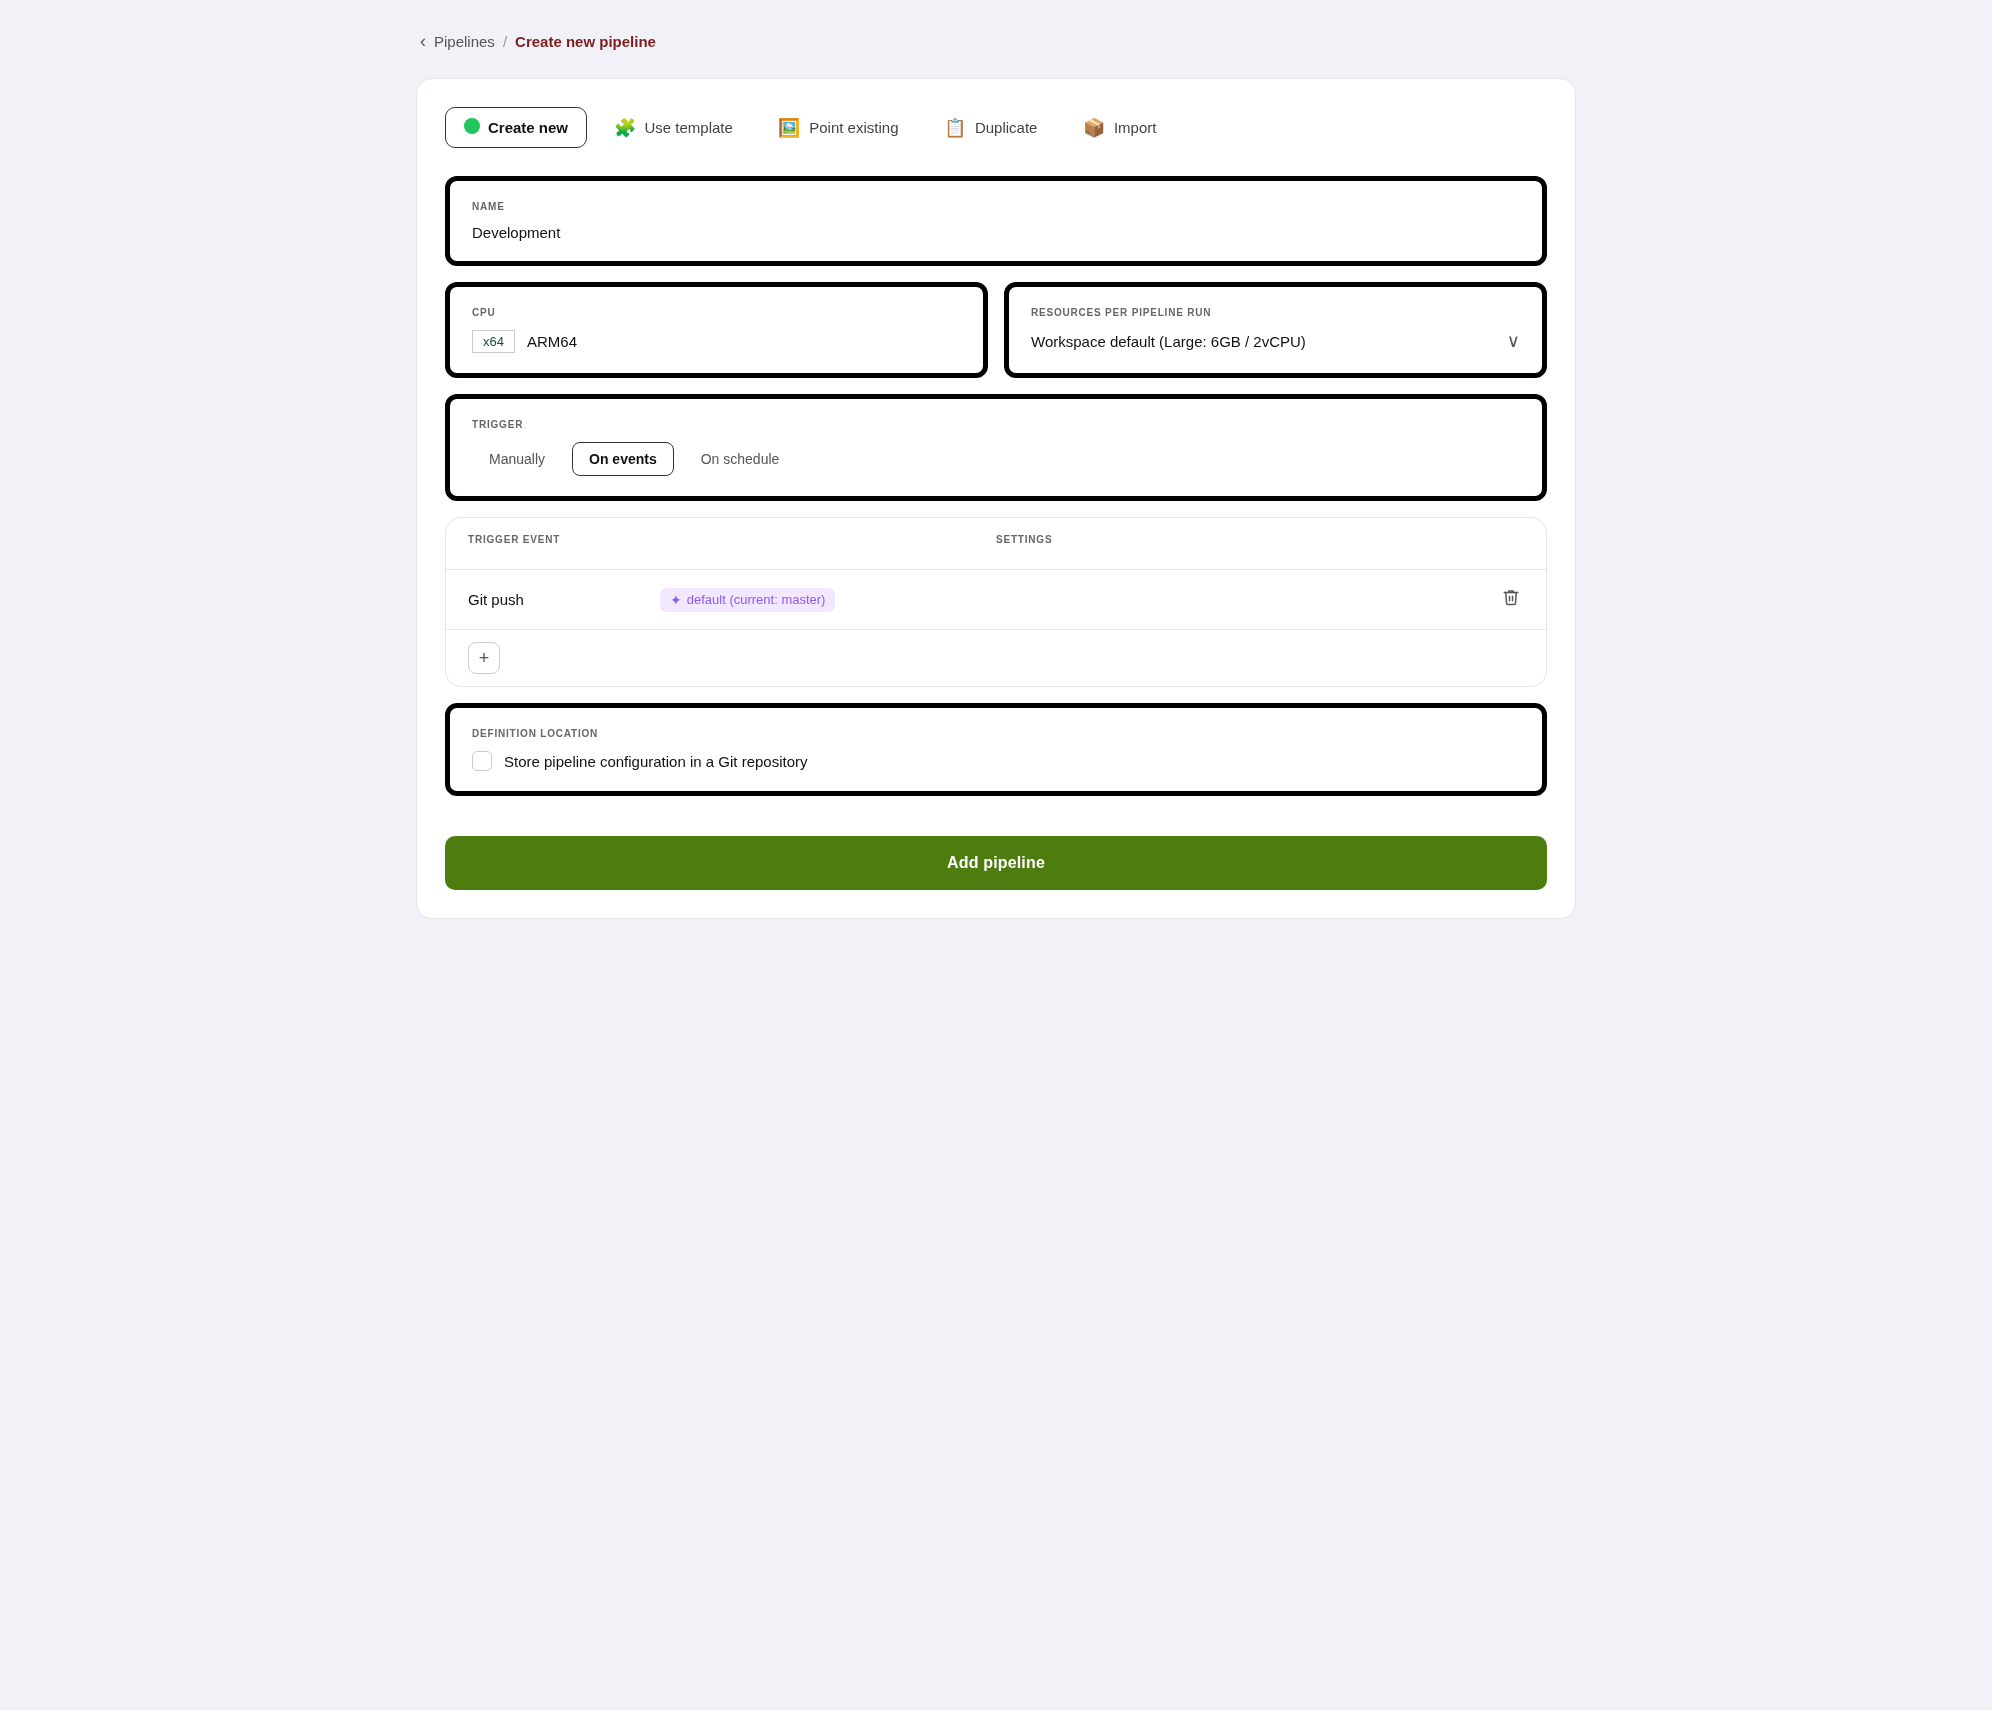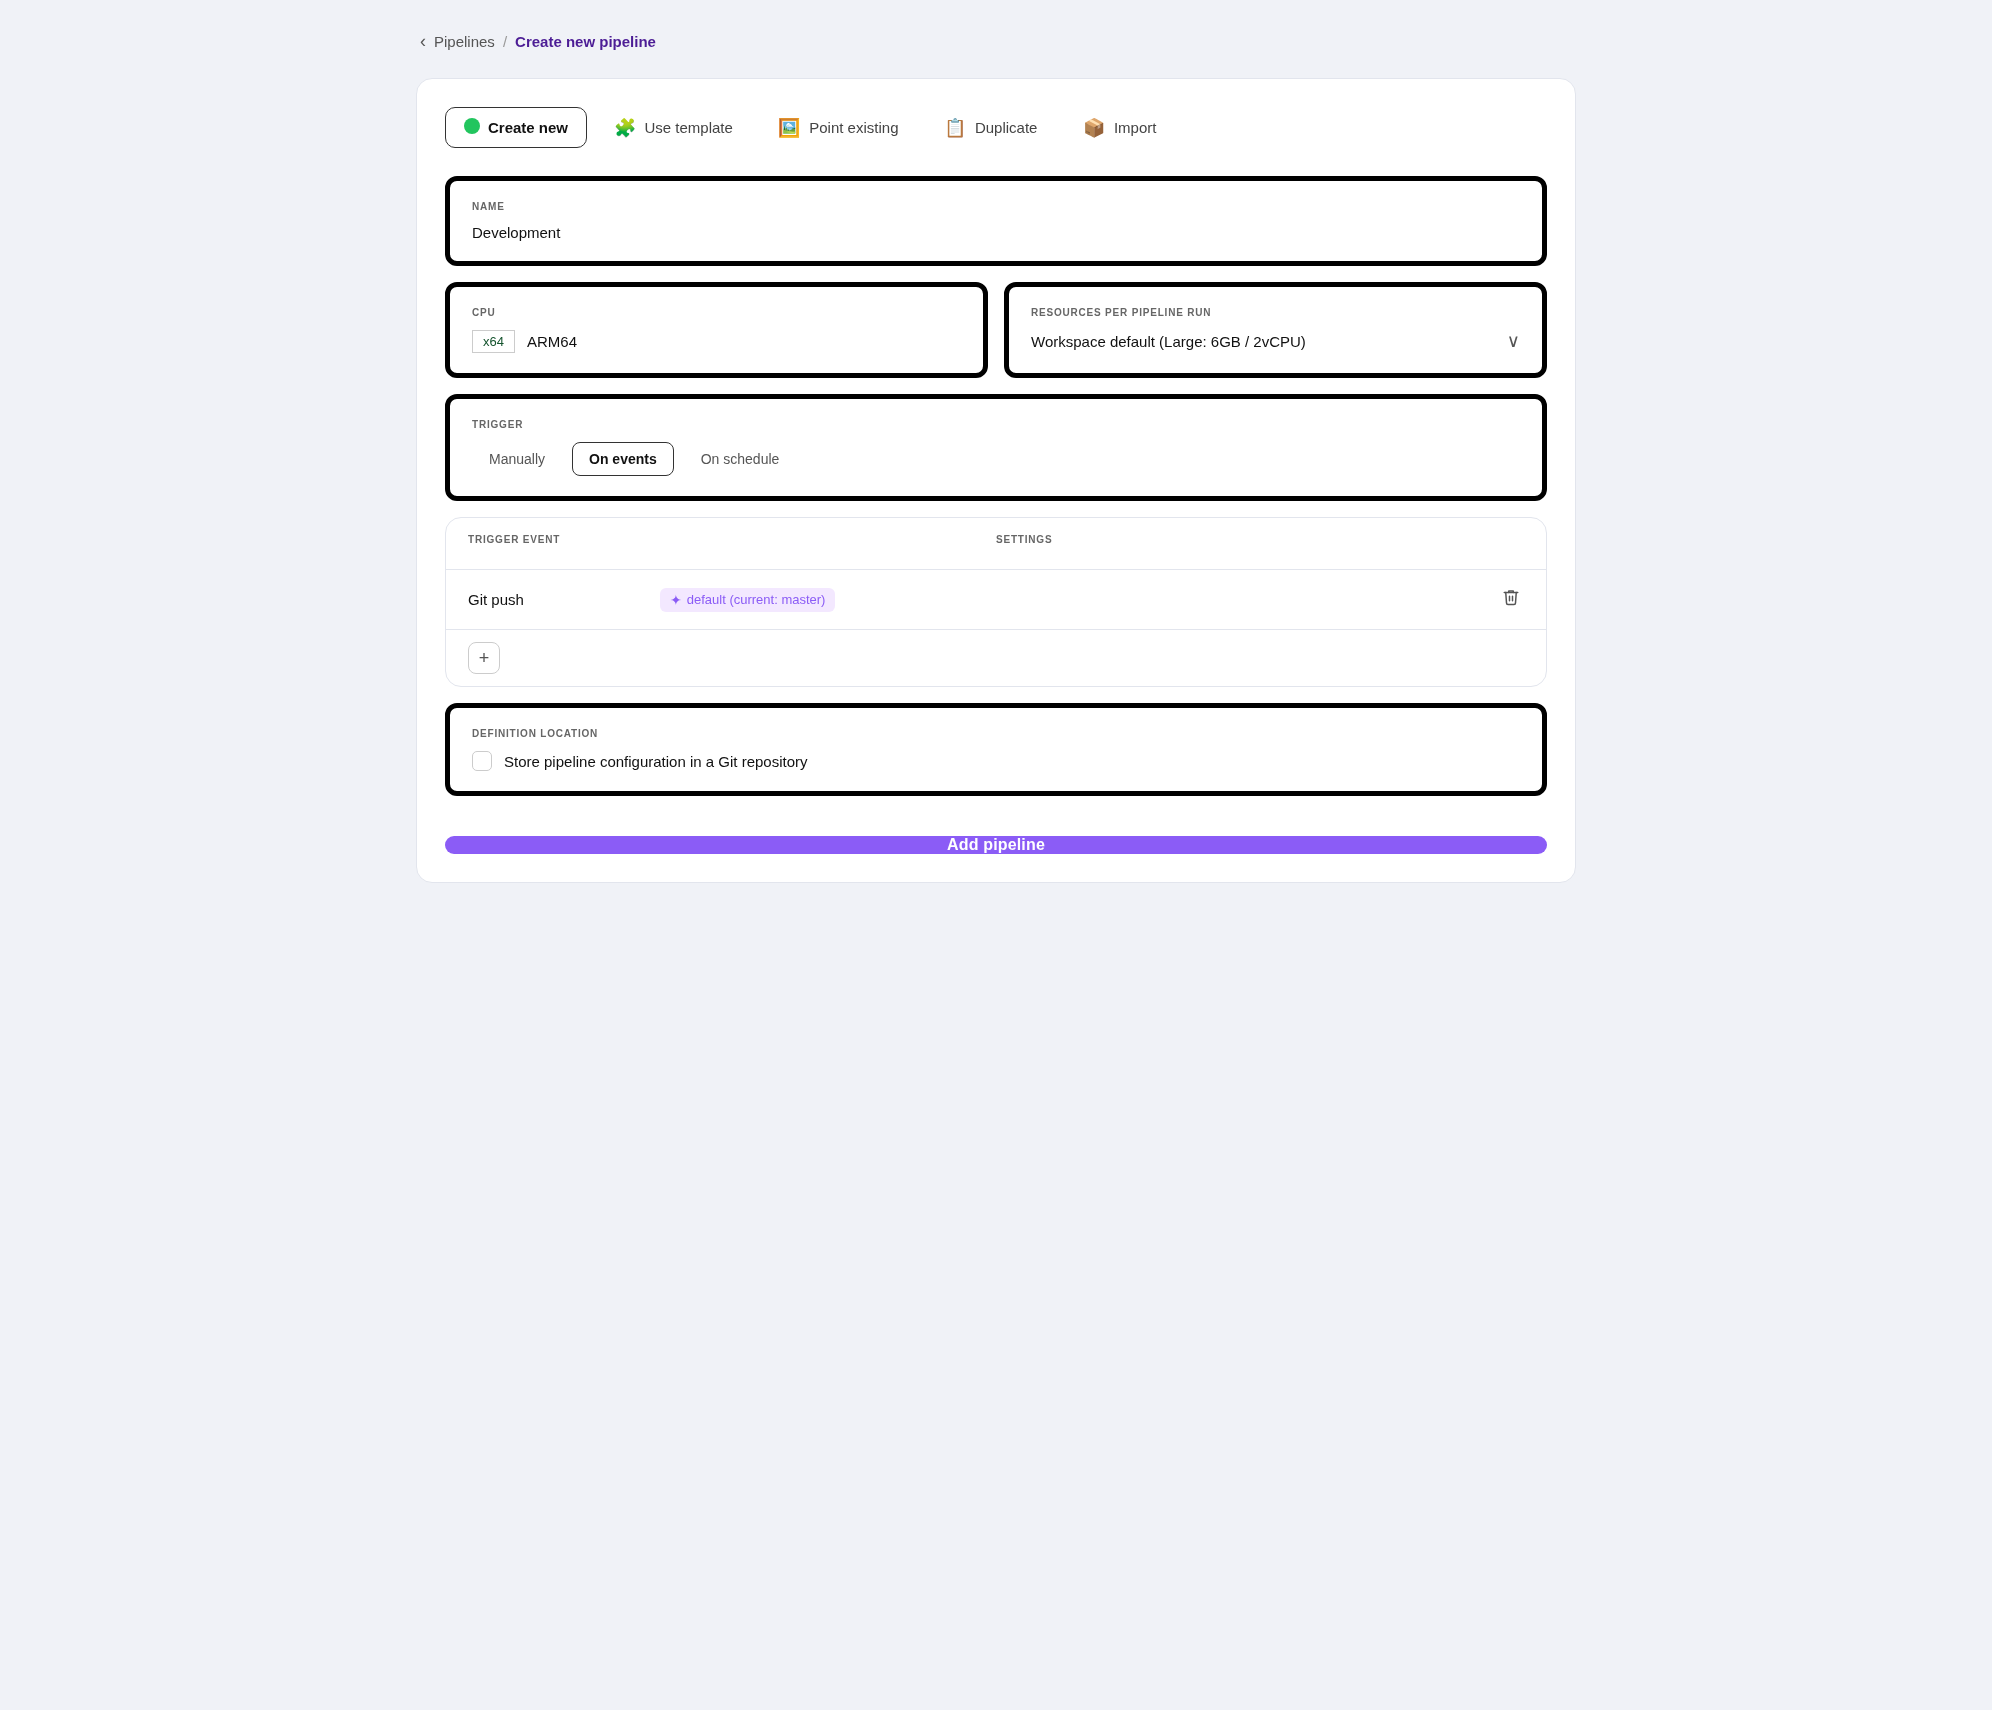--- a/index.html
+++ b/index.html
@@ -35,21 +35,21 @@
     .breadcrumb-link {
       color: #555;
       font-size: 15px;
       text-decoration: none;
     }
     .breadcrumb-sep {
       color: #999;
       font-size: 15px;
     }
     .breadcrumb-current {
-      color: #4c1d95;
+      color: #7f1d1d;
       font-size: 15px;
       font-weight: 600;
     }
     .main-card {
       background: #fff;
       border-radius: 16px;
       border: 1px solid #e2e5ed;
       padding: 28px;
     }
     .tab-bar {
@@ -226,21 +226,22 @@
       width: 20px;
       height: 20px;
       border: 1.5px solid #ccc;
       border-radius: 5px;
       background: #fff;
       cursor: pointer;
       flex-shrink: 0;
     }
     .add-pipeline-btn {
       width: 100%;
-      background: #8b5cf6;
+      padding: 18px;
+      background: #4d7c0f;
       color: #fff;
       border: none;
       border-radius: 10px;
       font-size: 16px;
       font-weight: 600;
       cursor: pointer;
       margin-top: 24px;
       letter-spacing: 0.01em;
     }
   </style>

